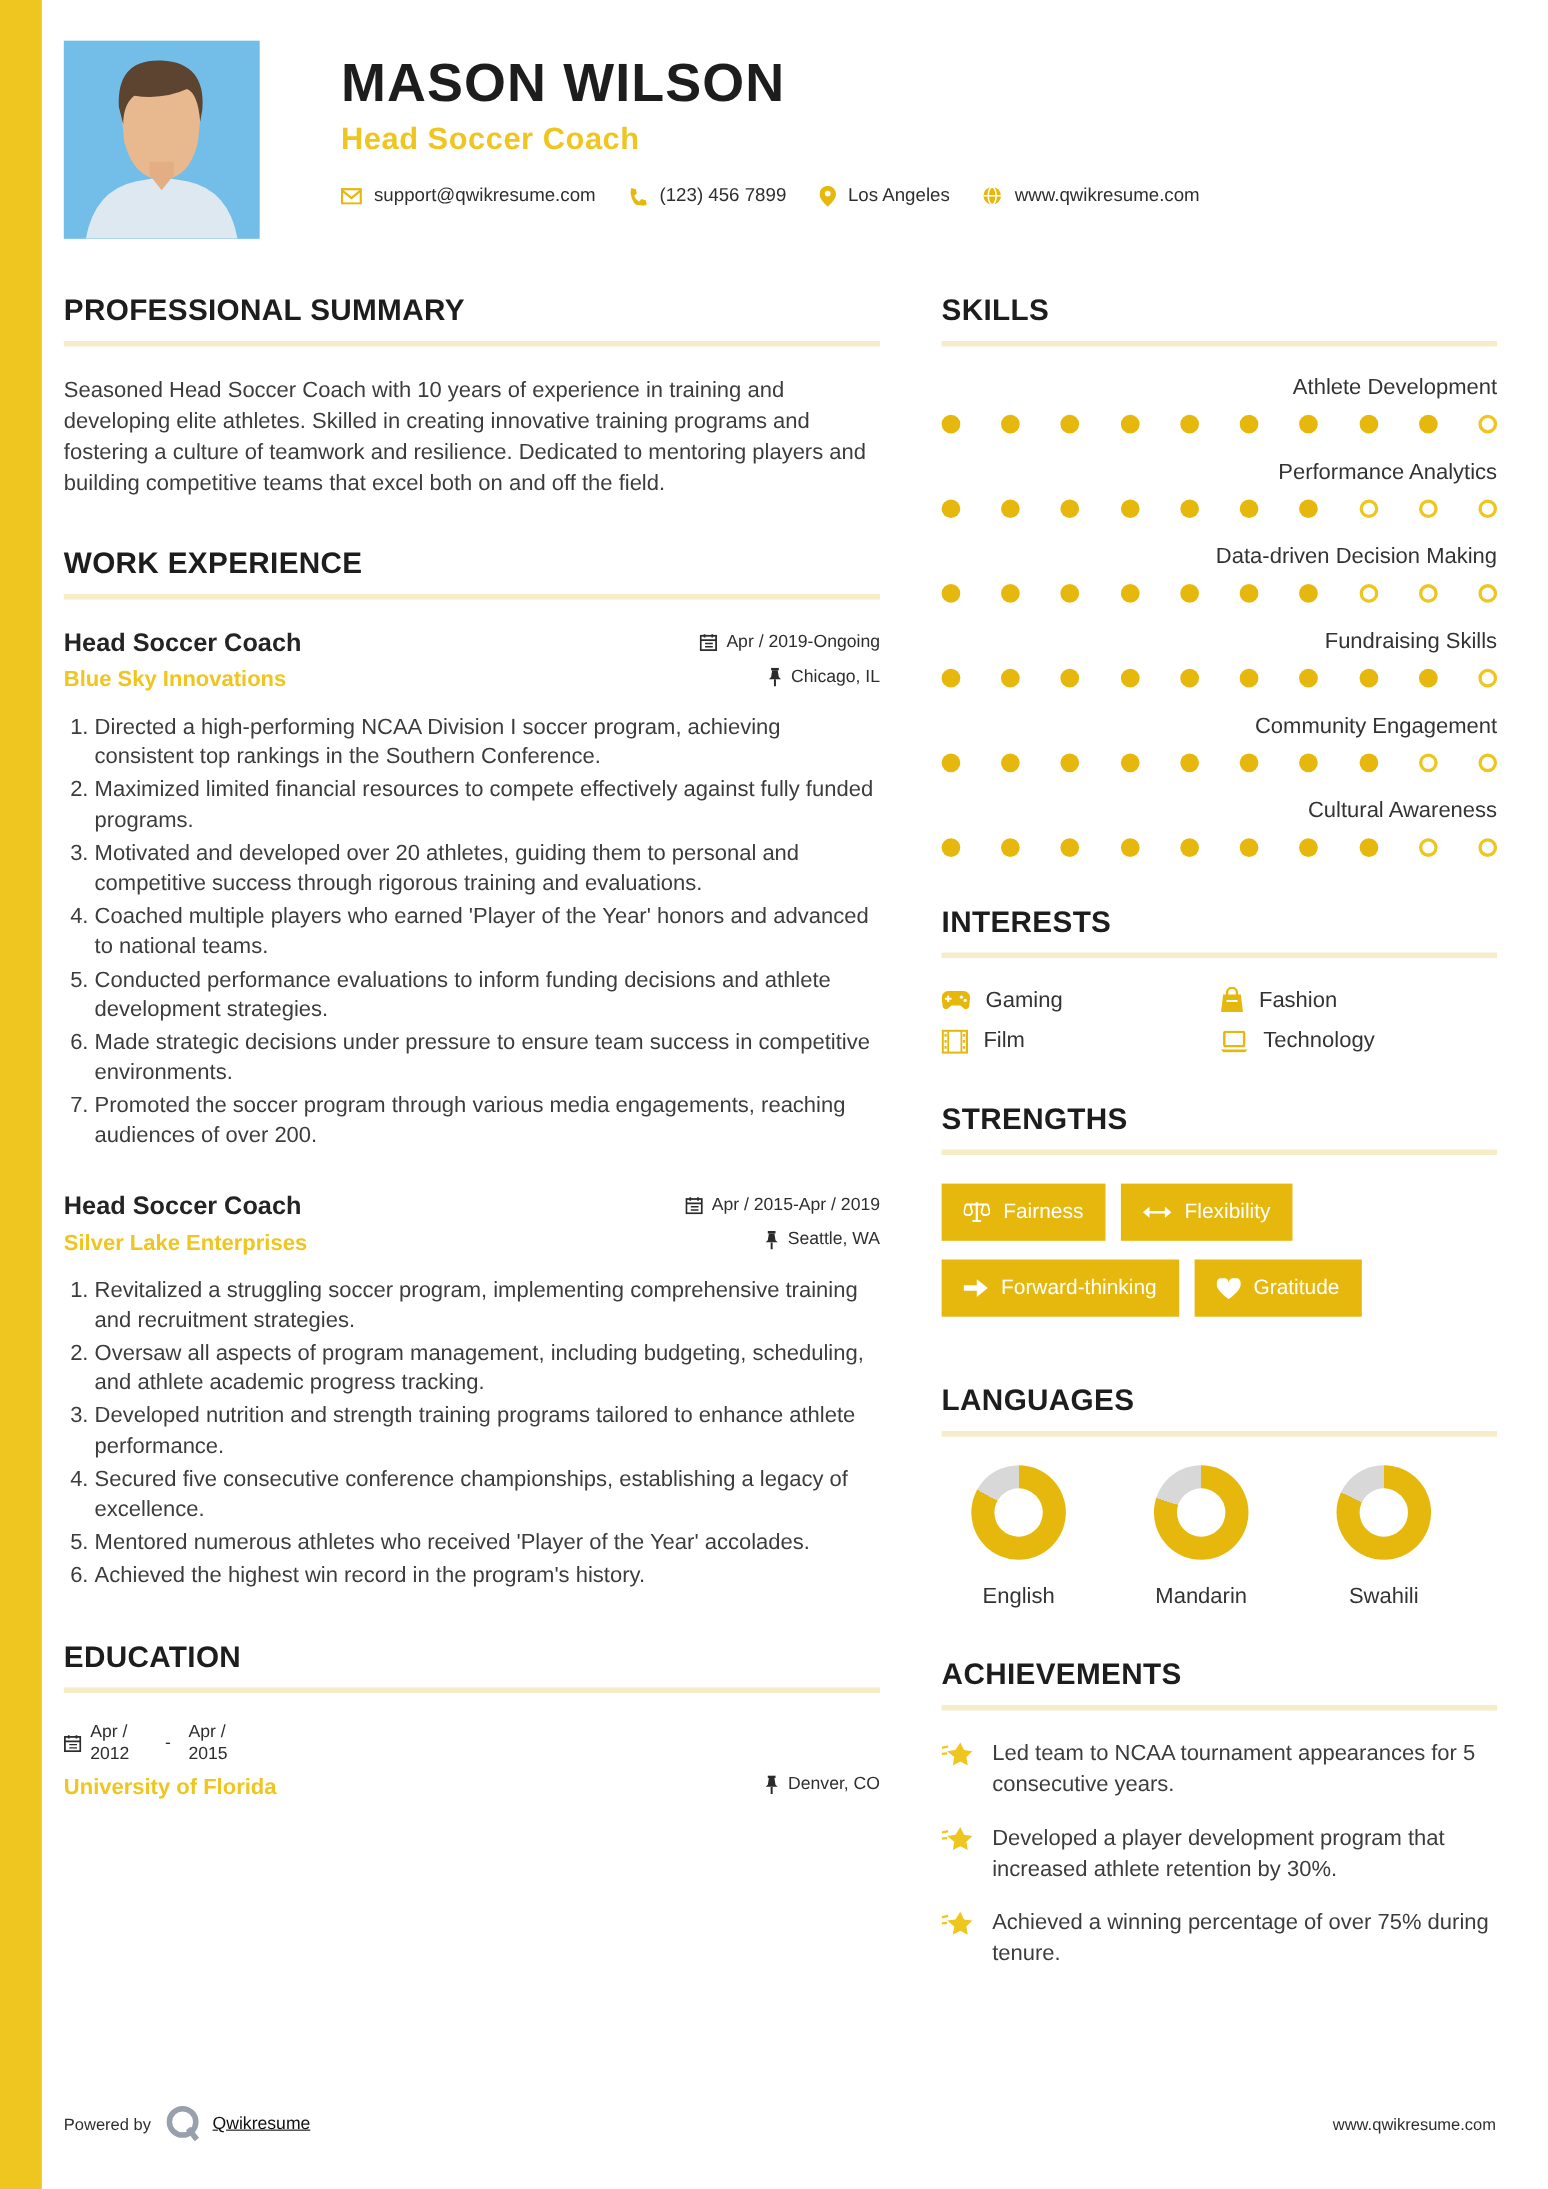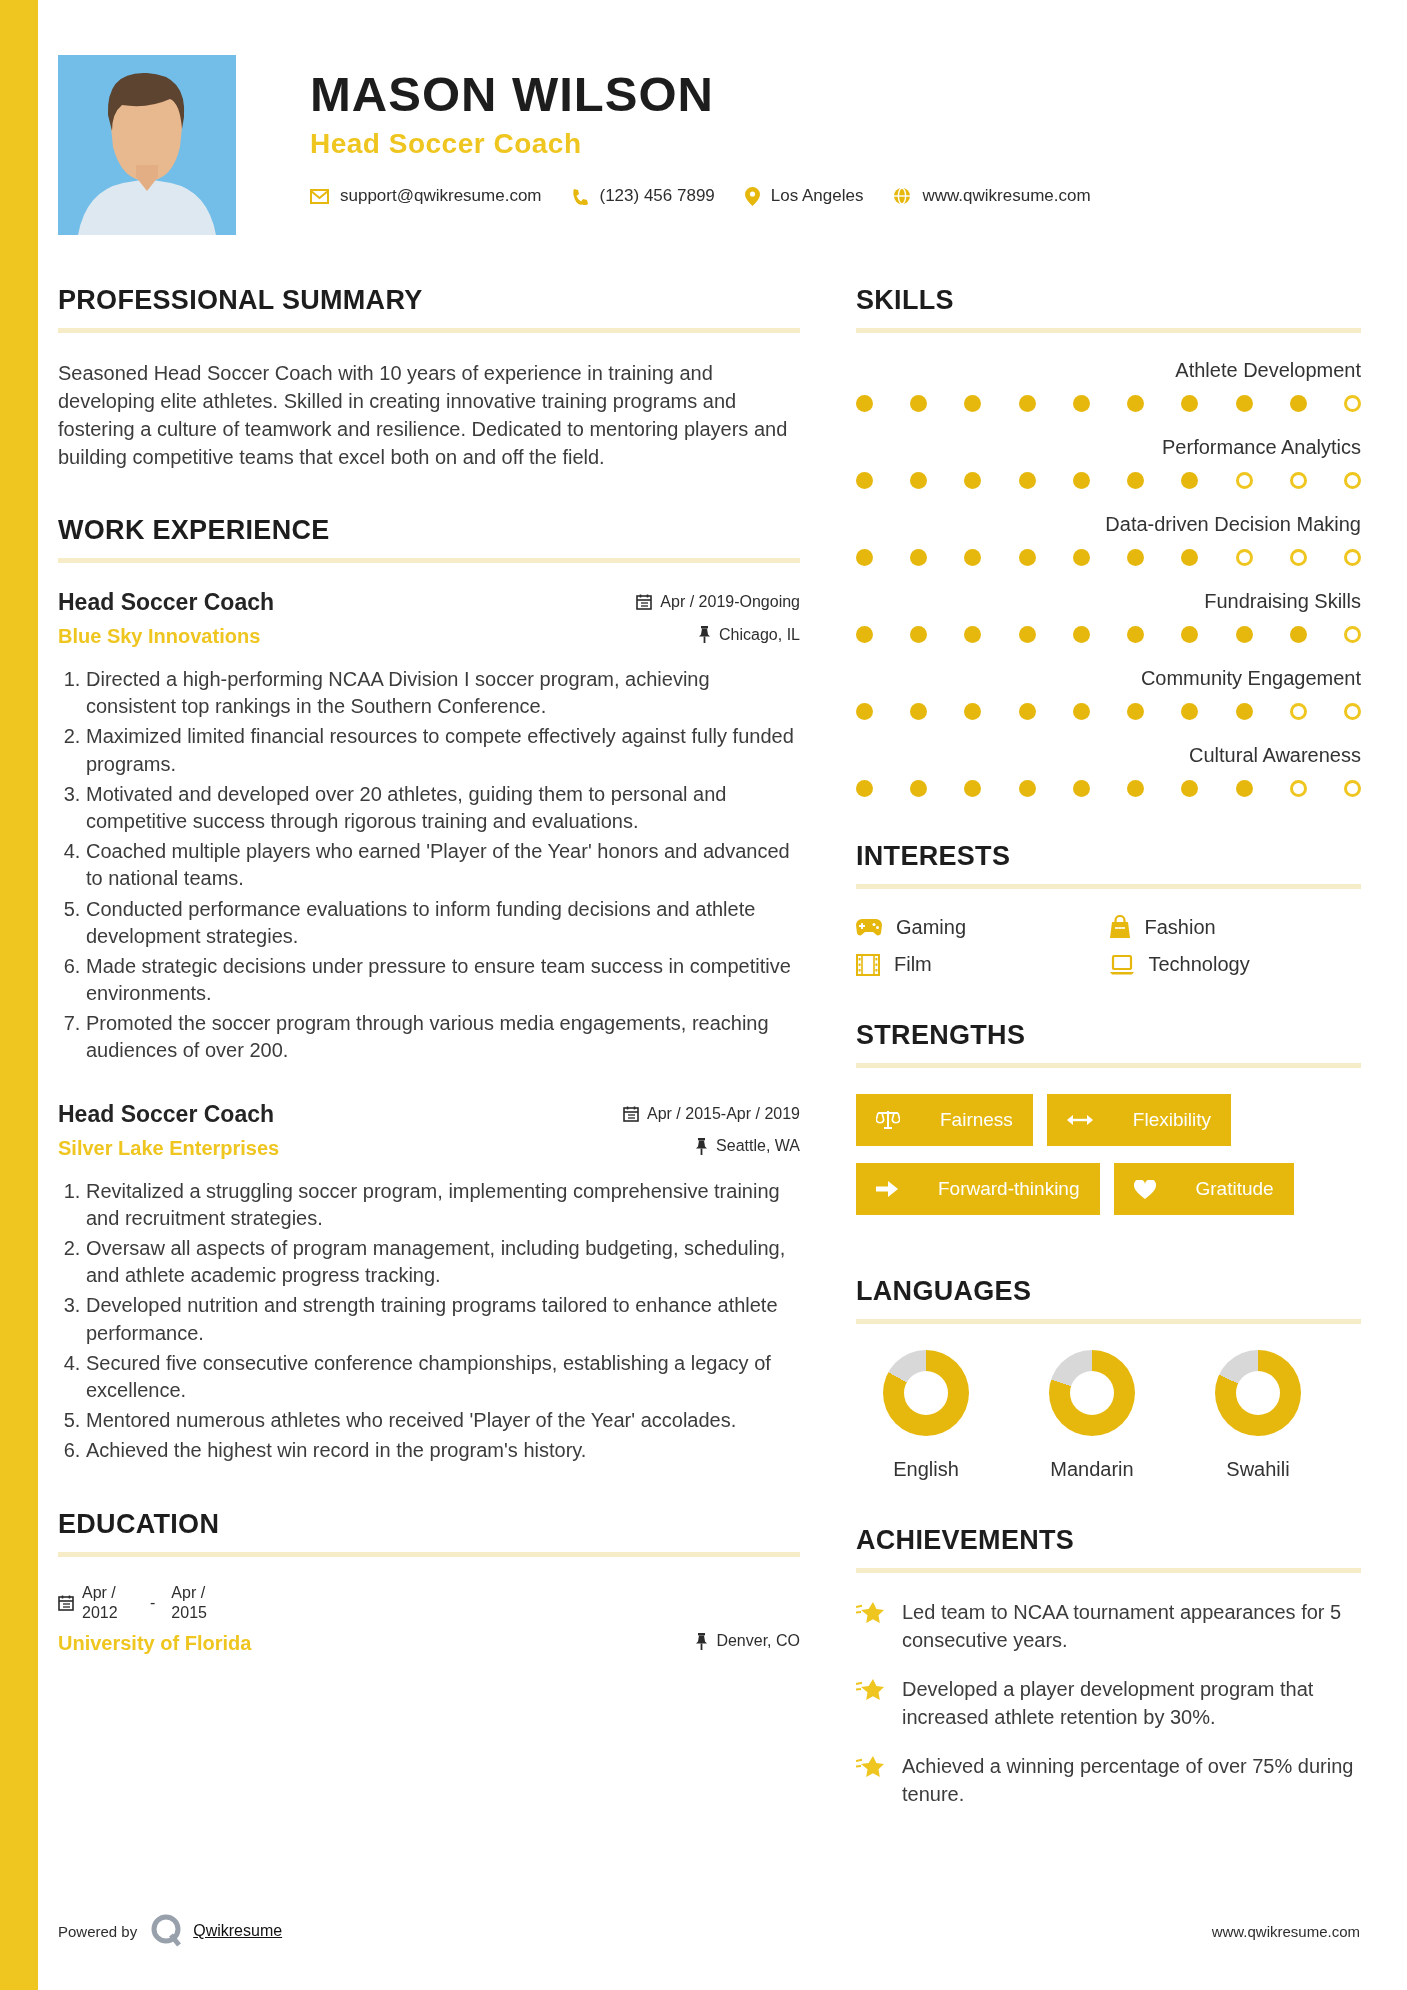--- a/index.html
+++ b/index.html
@@ -11,21 +11,21 @@
     --donut-gray:#D8D8D8;
     --photo-bg:#72BEE8;
   }
   *{margin:0;padding:0;box-sizing:border-box;}
   html,body{background:#fff;}
   body{
     width:1407px;height:1990px;position:relative;overflow:hidden;
     font-family:"Liberation Sans", sans-serif;color:var(--body);
   }
   .accent-bar{position:absolute;left:0;top:0;width:38px;height:1990px;background:var(--accent-light);}
-  .page{position:absolute;left:38px;top:0;width:1369px;height:1990px;padding:55px 47px 0 20px;}
+  .page{position:absolute;left:38px;top:0;width:1369px;height:1990px;padding:37px 47px 0 20px;}
 
   
   .header{display:flex;align-items:flex-start;}
   .photo{width:178px;height:180px;background:var(--photo-bg);flex-shrink:0;overflow:hidden;}
   .header-text{margin-left:74px;padding-top:14px;}
   .name{font-size:49px;font-weight:bold;color:var(--heading);letter-spacing:1px;line-height:1.05;}
   .job-title{font-size:28px;color:var(--accent-light);margin-top:8px;font-weight:bold;letter-spacing:.5px;}
   .contact-row{display:flex;align-items:center;margin-top:26px;font-size:17px;color:#2e2e2e;}
   .contact-item{display:flex;align-items:center;margin-right:30px;}
   .contact-item svg{margin-right:11px;}
@@ -64,21 +64,21 @@
   .dot.hollow{background:#fff;border:3px solid var(--accent-light);}
 
   
   .interests-grid{display:grid;grid-template-columns:1fr 1fr;row-gap:14px;}
   .interest{display:flex;align-items:center;font-size:20px;color:#333;}
   .interest svg{margin-right:14px;flex-shrink:0;}
 
   
   .badges{display:flex;flex-wrap:wrap;}
   .badge{display:inline-flex;align-items:center;background:var(--accent);color:#fff;
-    font-size:19px;padding:15px 20px;margin:0 14px 17px 0;gap:28px;}
+    font-size:19px;padding:15px 20px;margin:0 14px 17px 0;}
   .badge svg{margin-right:12px;}
 
   
   .langs{display:flex;margin-top:8px;}
   .lang{width:140px;margin-right:26px;display:flex;flex-direction:column;align-items:center;}
   .donut{width:86px;height:86px;border-radius:50%;position:relative;}
   .donut::after{content:"";position:absolute;left:50%;top:50%;width:44px;height:44px;
     margin:-22px 0 0 -22px;border-radius:50%;background:#fff;}
   .lang-label{font-size:20px;color:#333;margin-top:22px;}
 

